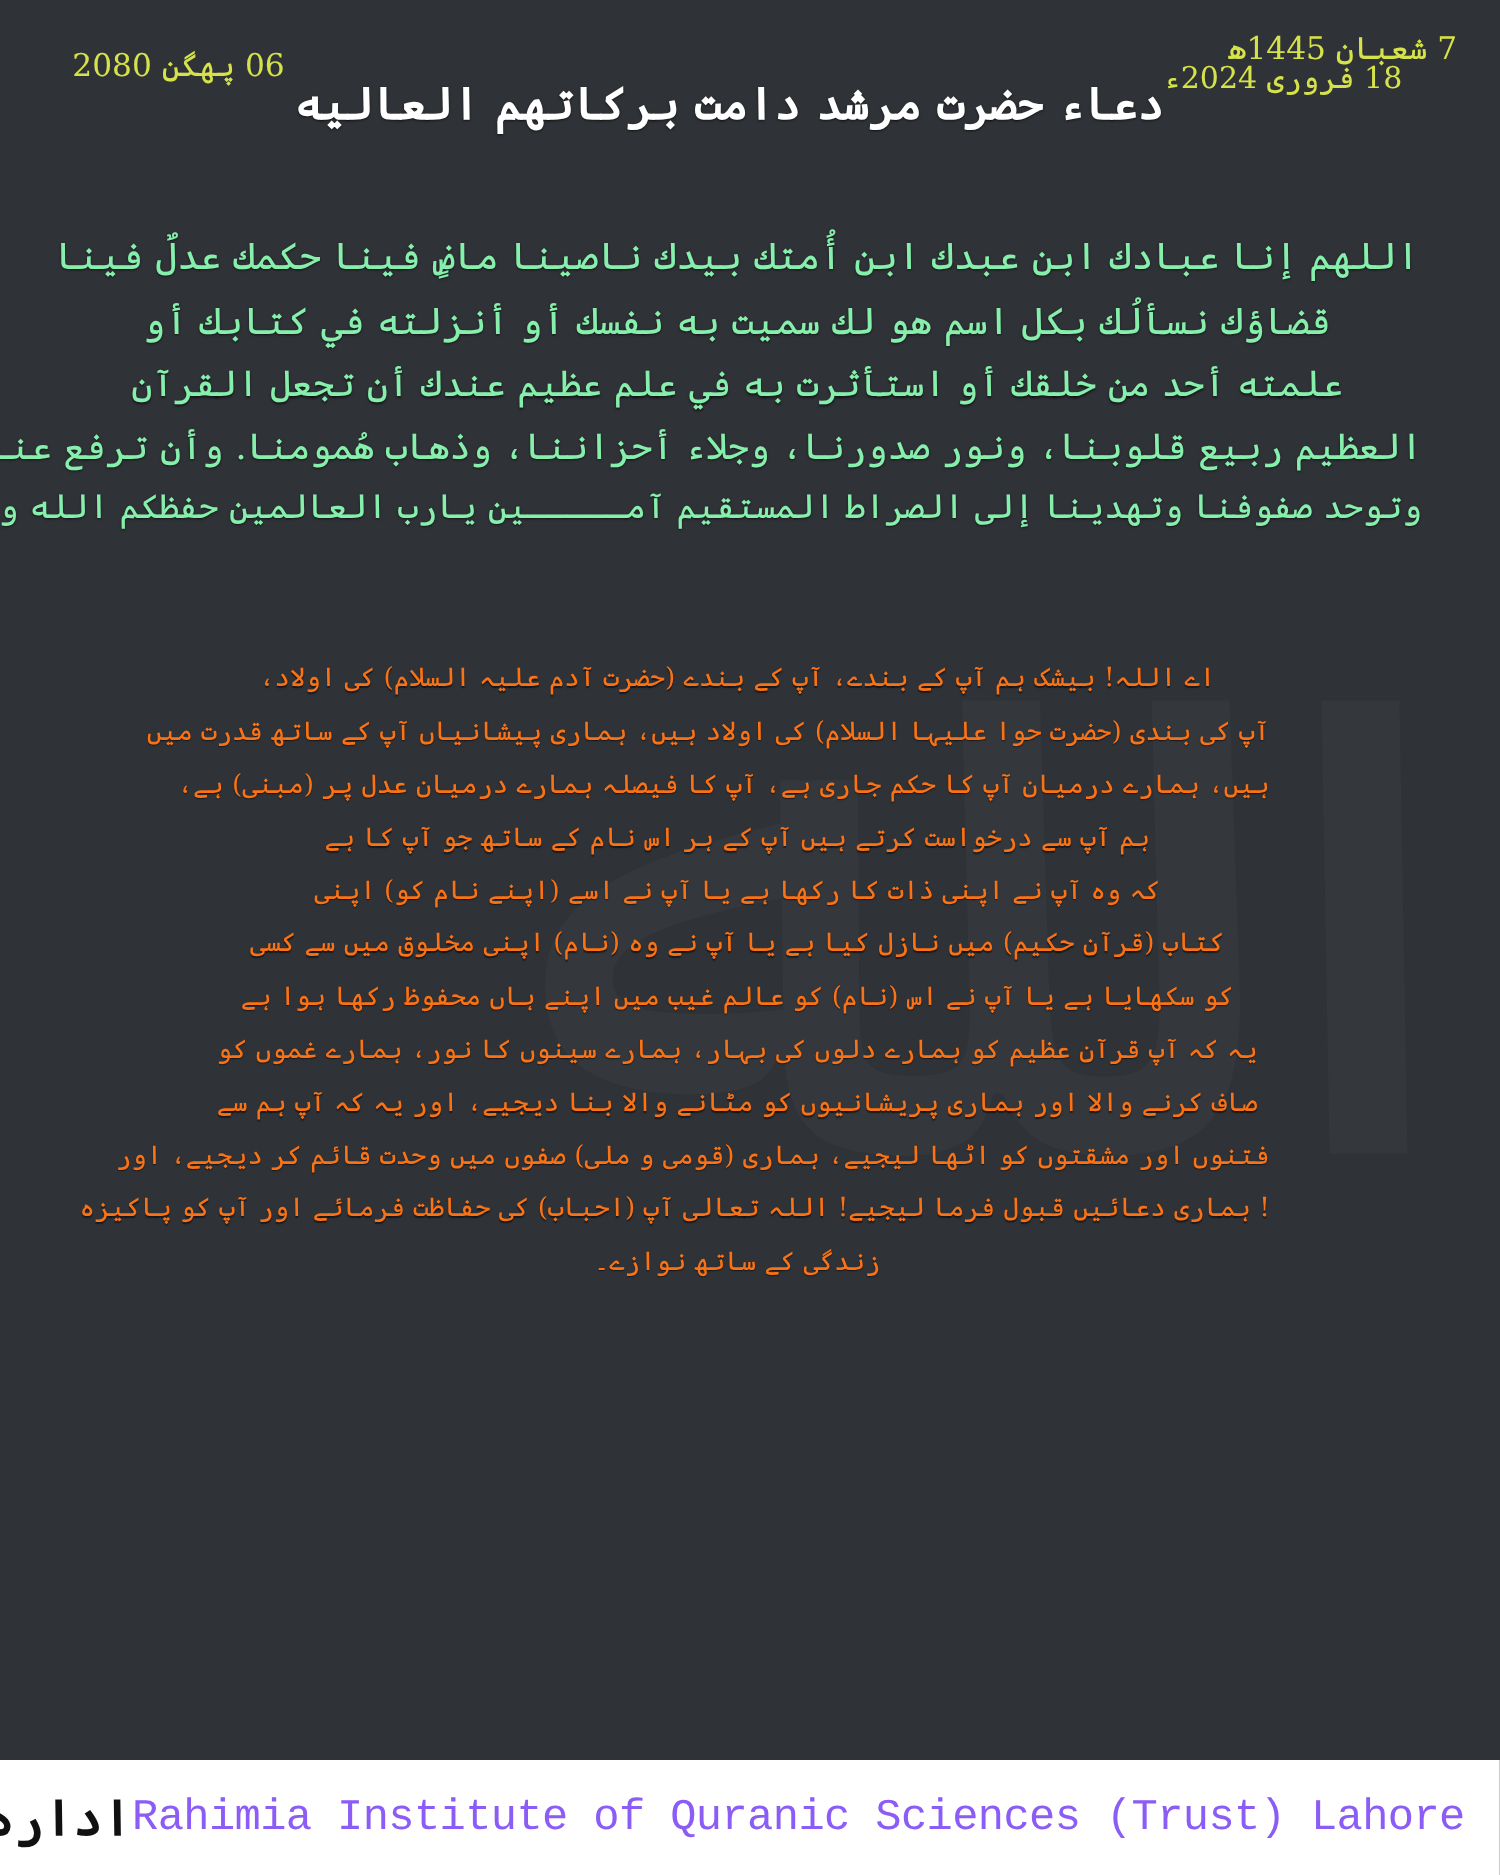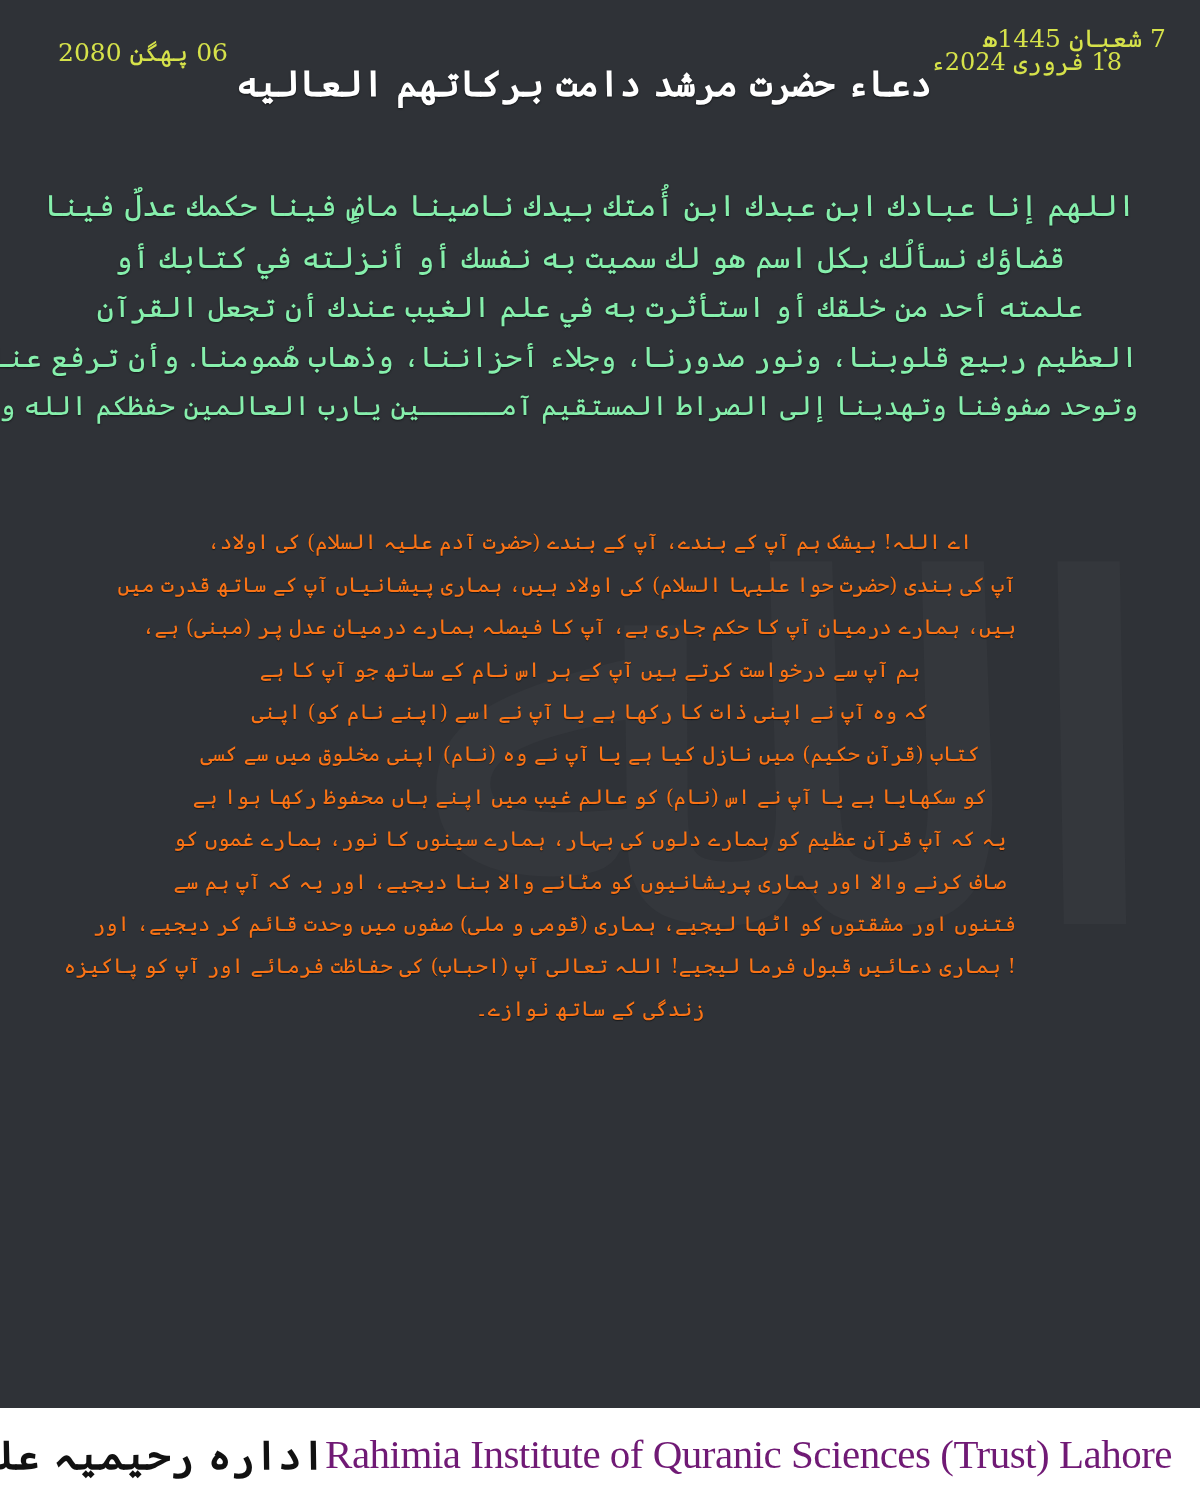--- a/index.html
+++ b/index.html
@@ -137,23 +137,23 @@
     height: 92px;
     background: #ffffff;
     display: flex;
     align-items: center;
     justify-content: space-between;
     padding: 0 28px;
     box-sizing: border-box;
     z-index: 2;
   }
   .footer-name {
-    color: #701a75;
-    font-family: Liberation Serif, serif;
-    font-size: 41px;
+    color: #8b5cf6;
+    font-family: Liberation Mono, monospace;
+    font-size: 35px;
     letter-spacing: -0.5px;
     direction: ltr;
     white-space: nowrap;
   }
   .footer-logo {
     color: #111111;
     font-family: "DejaVu Serif", serif;
     font-size: 40px;
     direction: rtl;
     white-space: nowrap;
@@ -170,21 +170,21 @@
   <div class="header">
     <div class="date-left">06 پھگن 2080</div>
     <div class="hijri-date">7 شعبان 1445ھ</div>
     <div class="date-right">18 فروری 2024ء</div>
     <div class="doc-title">دعاء حضرت مرشد دامت بركاتهم العاليه</div>
   </div>
 
   <div class="arabic-block">
     <div class="line l1">اللهم إنا عبادك ابن عبدك ابن أُمتك بيدك ناصينا ماضٍ فينا حكمك عدلٌ فينا</div>
     <div class="line l2">قضاؤك نسألُك بكل اسم هو لك سميت به نفسك أو أنزلته في كتابك أو</div>
-    <div class="line l3">علمته أحد من خلقك أو استأثرت به في علم الغيب عندك أن تجعل القرآن</div>
+    <div class="line l3">علمته أحد من خلقك أو استأثرت به في علم عظیم عندك أن تجعل القرآن</div>
     <div class="line l4">العظيم ربيع قلوبنا، ونور صدورنا، وجلاء أحزاننا، وذهاب هُمومنا. وأن ترفع عنا الفتن والمحن</div>
     <div class="line l5">وتوحد صفوفنا وتهدينا إلى الصراط المستقيم آمـــــين يارب العالمين حفظكم الله وأحياكم حياة طيبة</div>
   </div>
 
   <div class="urdu-block">
     <div class="uline">اے اللہ! بیشک ہم آپ کے بندے، آپ کے بندے (حضرت آدم علیہ السلام) کی اولاد،</div>
     <div class="uline">آپ کی بندی (حضرت حوا علیہا السلام) کی اولاد ہیں، ہماری پیشانیاں آپ کے ساتھ قدرت میں</div>
     <div class="uline">ہیں، ہمارے درمیان آپ کا حکم جاری ہے، آپ کا فیصلہ ہمارے درمیان عدل پر (مبنی) ہے،</div>
     <div class="uline">ہم آپ سے درخواست کرتے ہیں آپ کے ہر اس نام کے ساتھ جو آپ کا ہے</div>
     <div class="uline">کہ وہ آپ نے اپنی ذات کا رکھا ہے یا آپ نے اسے (اپنے نام کو) اپنی</div>

